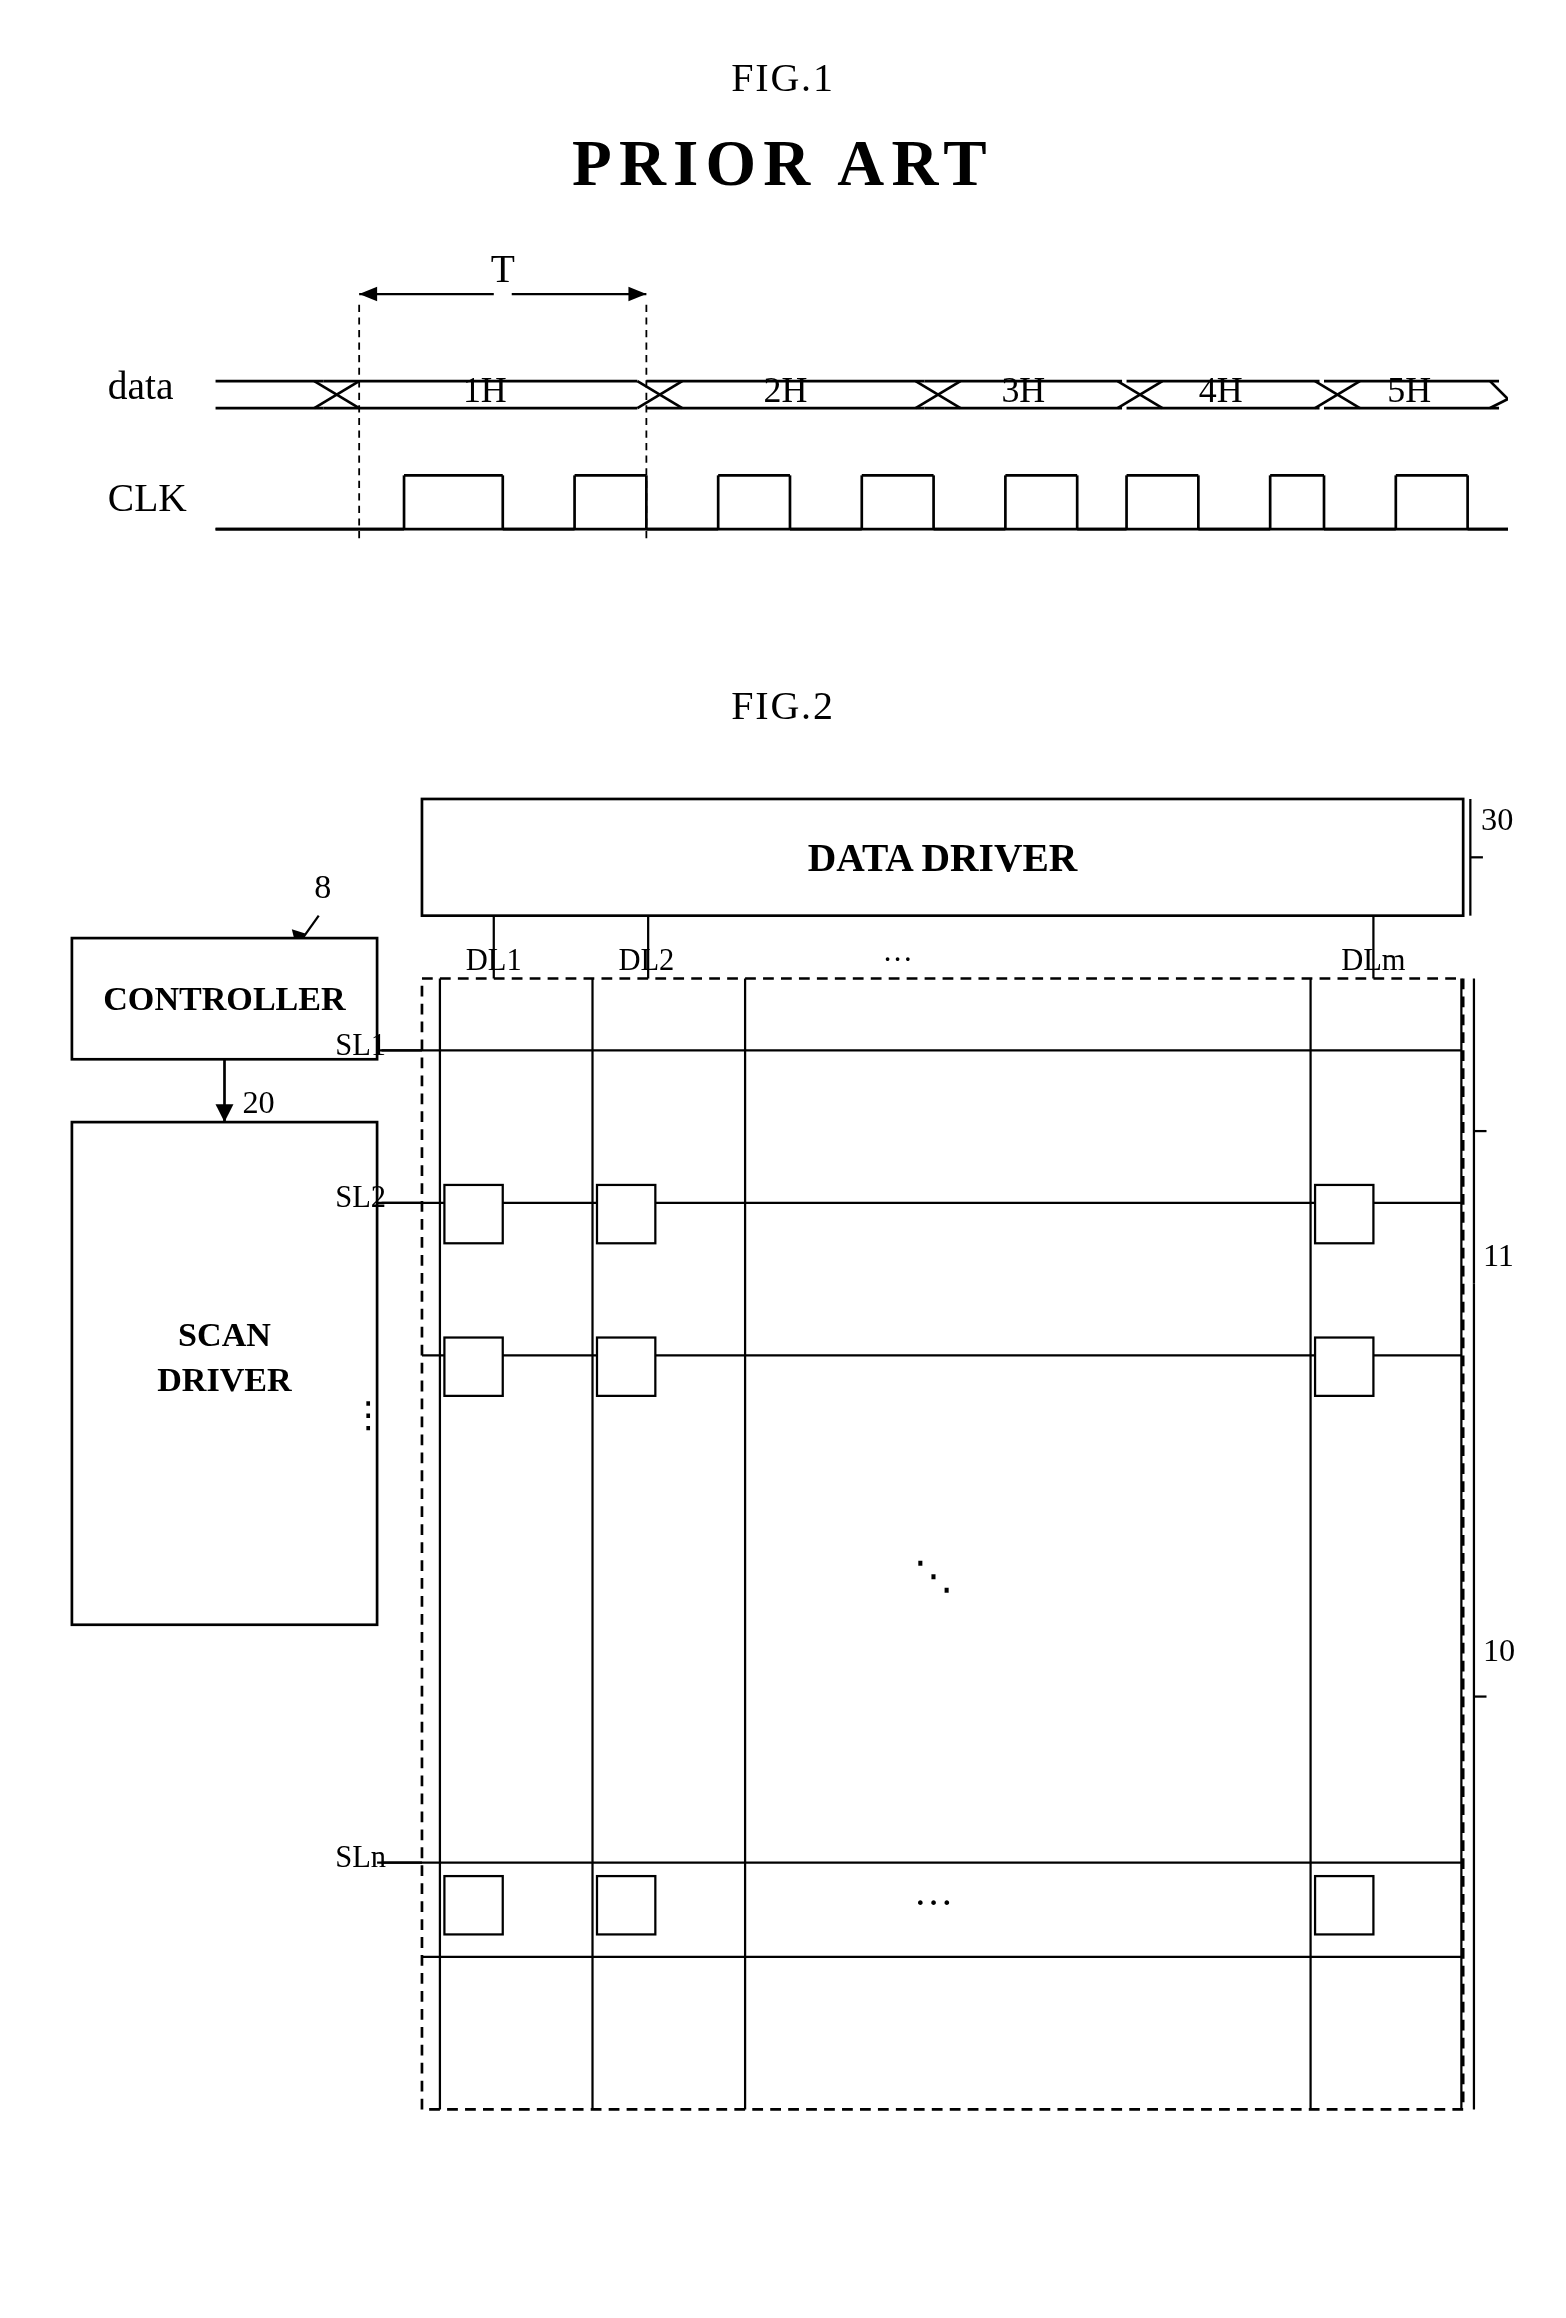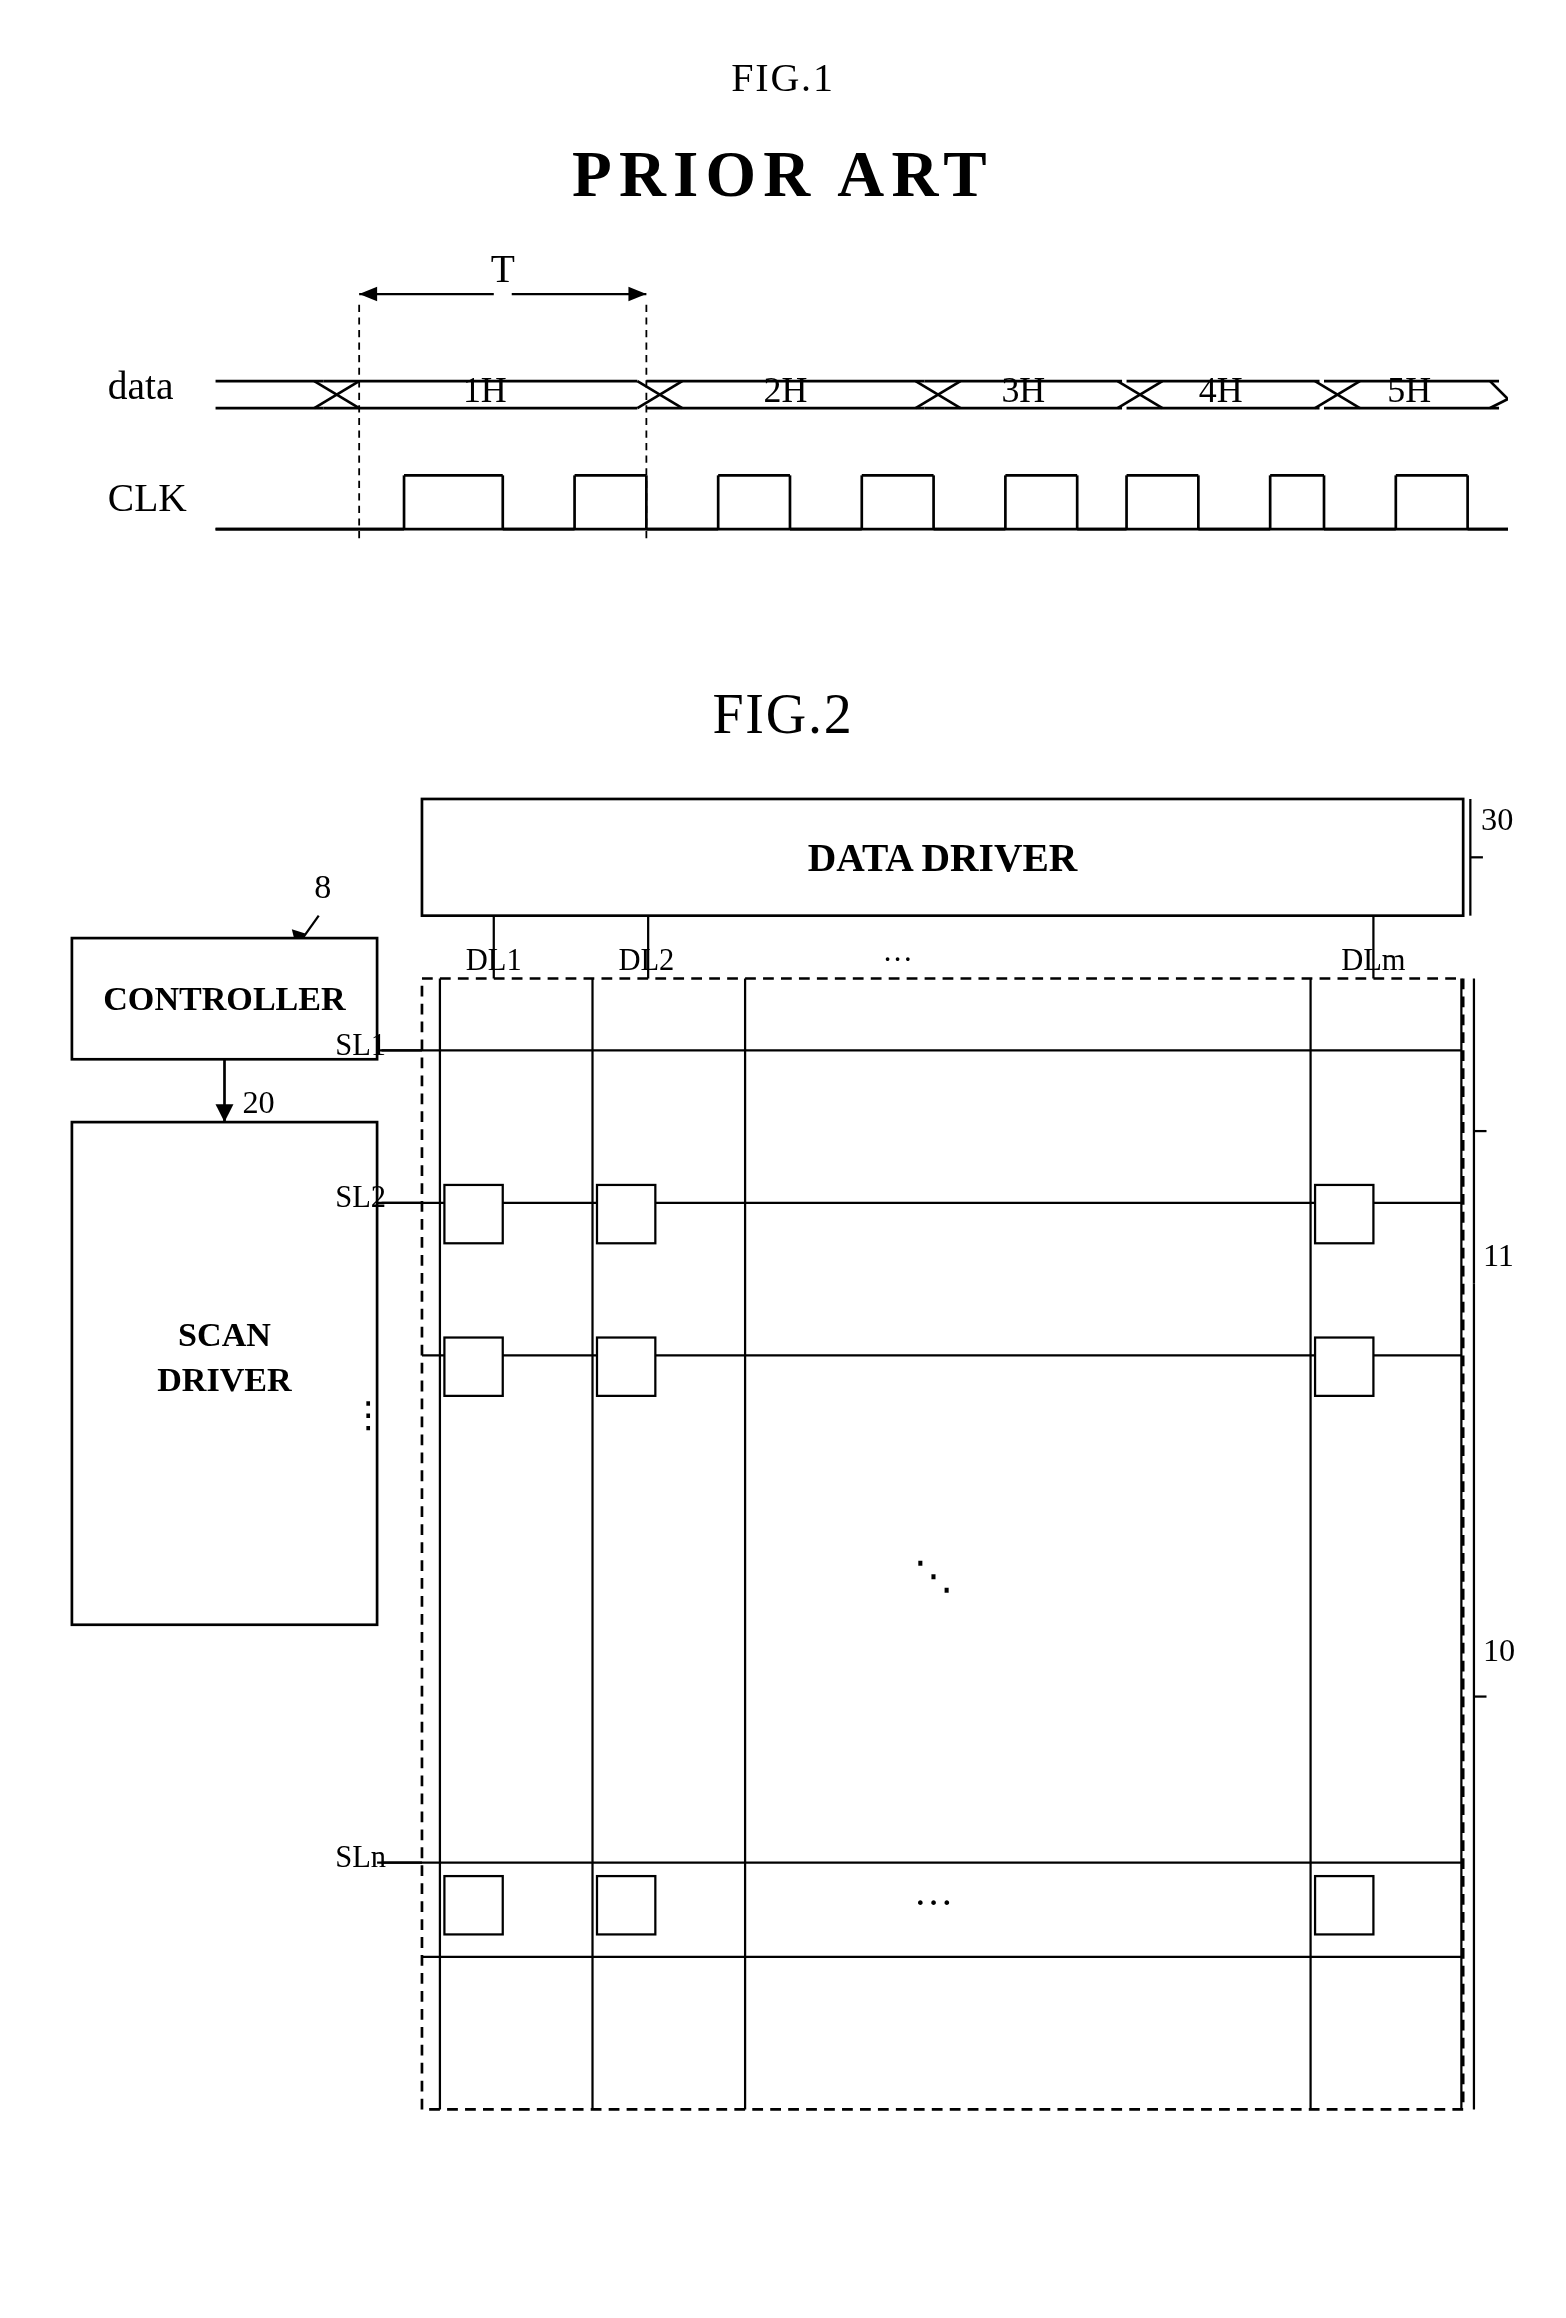--- a/index.html
+++ b/index.html
@@ -25,35 +25,35 @@
       top: 54px;
       left: 0; right: 0;
       text-align: center;
       font-size: 40px;
       font-weight: normal;
       letter-spacing: 1.8px;
     }
 
     .prior-art-title {
       position: absolute;
-      top: 137px;
+      top: 126px;
       left: 0; right: 0;
       text-align: center;
       font-size: 65px;
       font-weight: bold;
       letter-spacing: 7.2px;
     }
 
     
     .fig2-title {
       position: absolute;
       top: 682px;
       left: 0; right: 0;
       text-align: center;
-      font-size: 56px;
+      font-size: 40px;
       font-weight: normal;
       letter-spacing: 1.8px;
     }
   </style>
 </head>
 <body>
 
 <div class="page">
 
   <div class="fig1-title">FIG.1</div>

